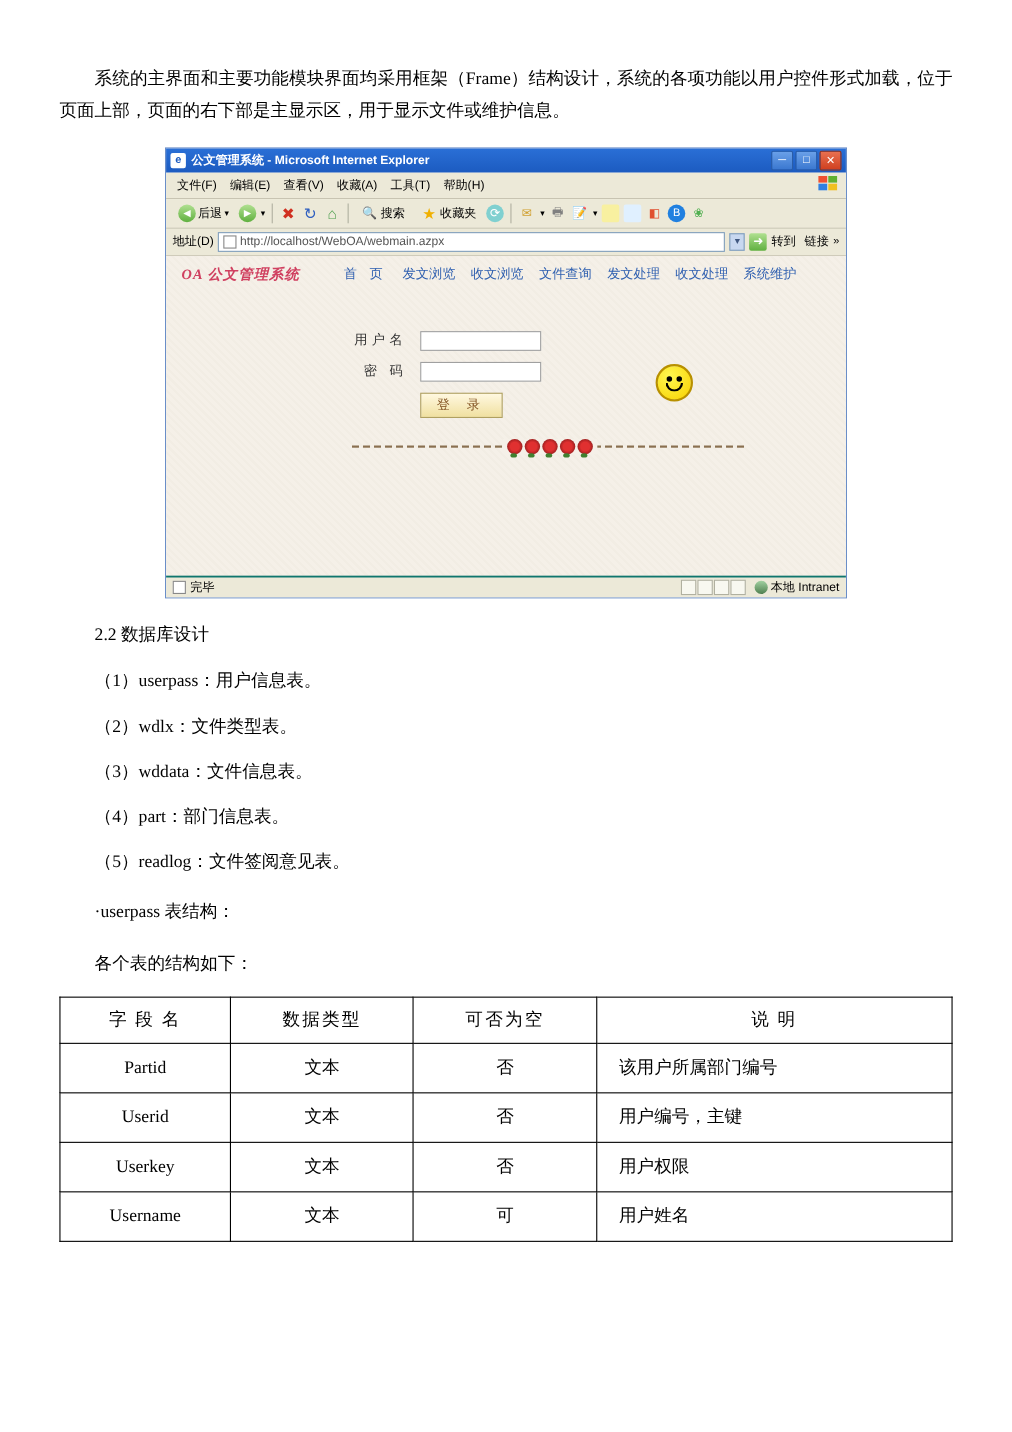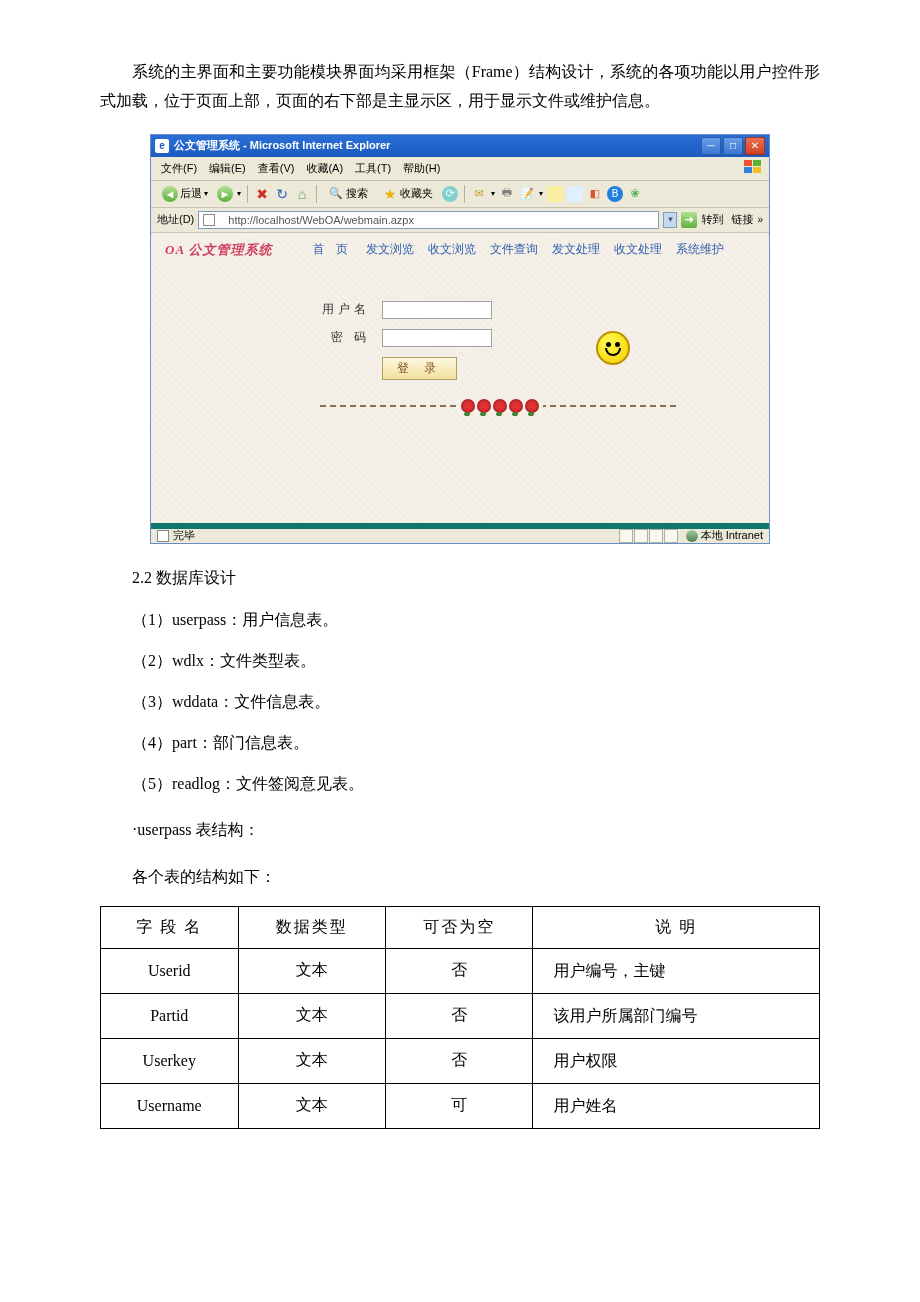--- a/index.html
+++ b/index.html
@@ -5,21 +5,21 @@
   * { box-sizing: border-box; margin: 0; padding: 0; }
   body {
     background: #fff;
     font-family: "SimSun", "宋体", serif;
     font-size: 16px;
     color: #000;
     width: 920px;
     margin: 0 auto;
     padding: 40px 0;
   }
-  .content { padding: 0 100px; }
+  .content { padding: 0 54px; }
   .para {
     margin: 18px 0;
     line-height: 1.8;
     text-align: justify;
     text-indent: 2em;
   }
   .para-noindent {
     margin: 18px 0 14px 0;
     line-height: 1.8;
     text-indent: 2em;
@@ -134,21 +134,21 @@
     gap: 4px;
     font-size: 11px;
   }
   .addrinput {
     flex: 1;
     background: #fff;
     border: 1px solid #7f9db9;
     padding: 2px 4px;
     display: flex;
     align-items: center;
-    gap: 13px;
+    gap: 3px;
   }
   .dropdown-arrow {
     background:#c8d8f0; border:1px solid #7f9db9;
     width:14px; height:16px;
     display:flex;align-items:center;justify-content:center;
     font-size:8px; color:#405880;
   }
   .gobtn {
     background: linear-gradient(#b0e090,#60b040);
     color:#fff; width:16px; height:16px; border-radius:2px;
@@ -258,21 +258,21 @@
     width:14px;height:14px;border-radius:50%;
     background: radial-gradient(circle,#e03030 40%,#a02020 70%);
     position:relative;
   }
   .flower::after{
     content:""; position:absolute; bottom:-3px; left:3px;
     width:6px;height:4px; background:#408030; border-radius:50%;
   }
 
   .statusbar {
-    background: #ece9d8; border-top:6px solid #0f766e;
+    background: #ece9d8; border-top:2px solid #0f766e;
     display:flex; align-items:center;
     padding: 2px 6px; font-size:11px; height:20px;
   }
   .statusbar .spacer { flex:1; }
   .status-boxes { display:flex; gap:1px; margin-right:8px; }
   .status-boxes div { width:14px;height:14px;border:1px solid #b0b0a0;background:#f8f8f0; }
 
   
   table.dtable {
     width: 100%;
@@ -442,30 +442,30 @@
 
   <table class="dtable">
     <tbody>
         <tr>
       <th>字 段 名</th>
       <th>数据类型</th>
       <th>可否为空</th>
       <th>说  明</th>
     </tr>
     <tr>
+      <td>Partid</td>
+      <td>文本</td>
+      <td>否</td>
+      <td class="desc">该用户所属部门编号</td>
+    </tr>
+    <tr>
       <td>Userid</td>
       <td>文本</td>
       <td>否</td>
       <td class="desc">用户编号，主键</td>
-    </tr>
-    <tr>
-      <td>Partid</td>
-      <td>文本</td>
-      <td>否</td>
-      <td class="desc">该用户所属部门编号</td>
     </tr>
     <tr>
       <td>Userkey</td>
       <td>文本</td>
       <td>否</td>
       <td class="desc">用户权限</td>
     </tr>
     <tr>
       <td>Username</td>
       <td>文本</td>

